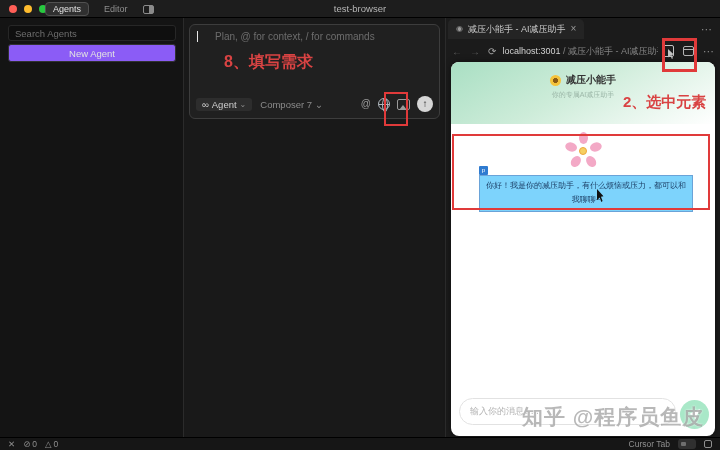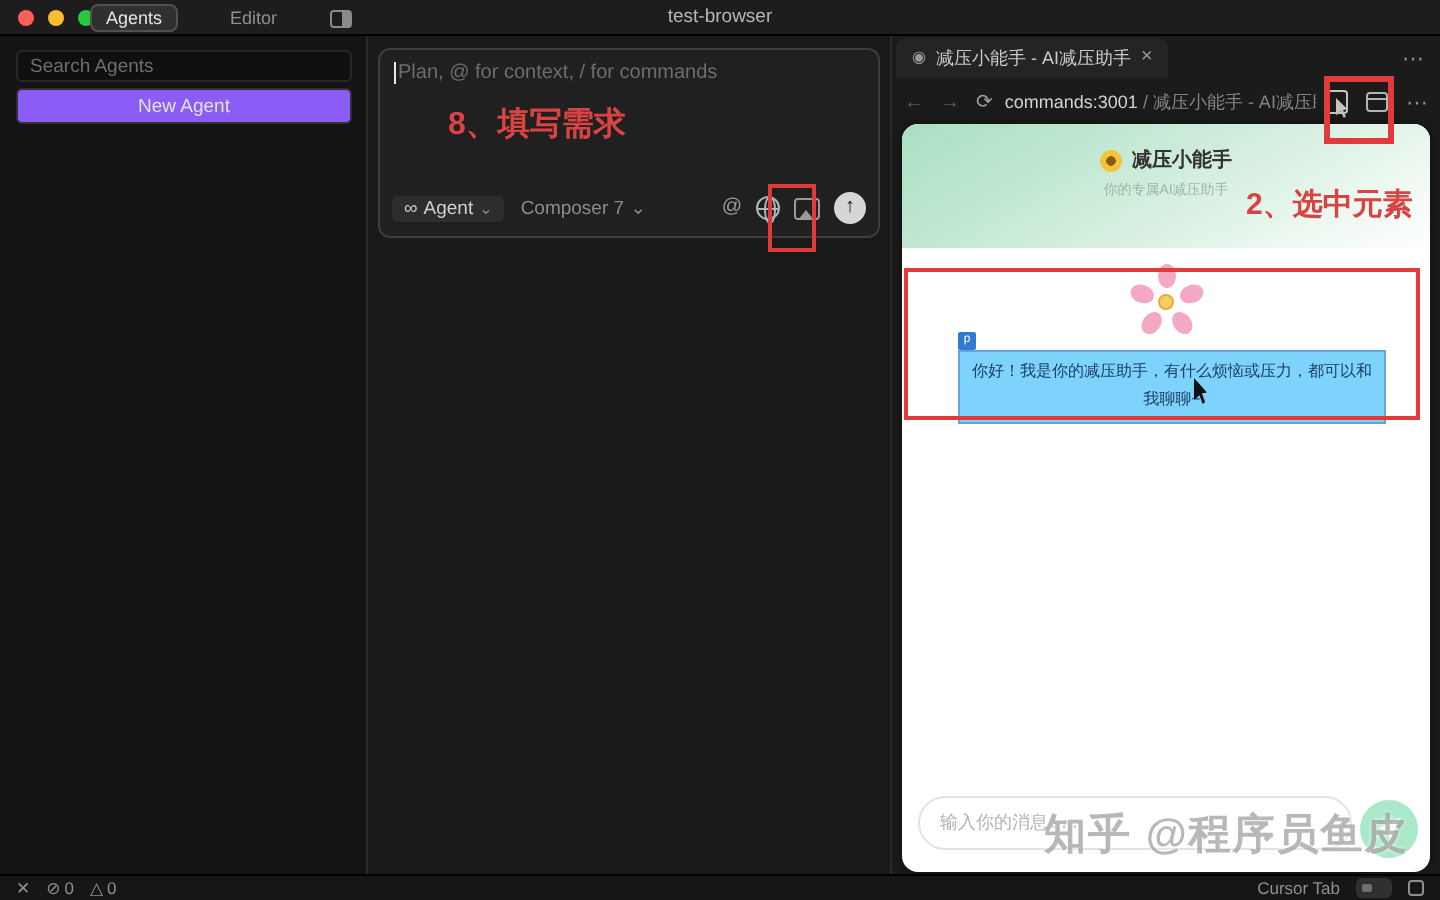--- a/index.html
+++ b/index.html
@@ -6,40 +6,40 @@
   html,body { width:720px; height:450px; }
   body { font-family:"Liberation Sans","DejaVu Sans",sans-serif; background:#000; }
   #app { position:relative; width:720px; height:450px; background:#191919; overflow:hidden; }
 
   
   .titlebar { position:absolute; left:0; top:0; width:720px; height:18px; background:#1d1d1d;
               border-bottom:1px solid #000; display:flex; align-items:center; }
   .lights { position:absolute; left:9px; top:5px; display:flex; gap:7px; }
   .light { width:8px; height:8px; border-radius:50%; }
   .light.red{ background:#ff5f57;} .light.yellow{ background:#febc2e;} .light.green{ background:#28c840;}
-  .tb-tabs { position:absolute; left:45px; top:0; height:18px; display:flex; align-items:center; gap:19px; }
+  .tb-tabs { position:absolute; left:45px; top:0; height:18px; display:flex; align-items:center; gap:8px; }
   .tb-tab { font-size:9px; color:#8f8f8f; padding:1px 7px; border-radius:4px; }
   .tb-tab.active { color:#e3e3e3; background:#303030; border:1px solid #515151; }
   .layout-icon { width:11px; height:9px; border:1px solid #8a8a8a; border-radius:2px; position:relative; }
   .layout-icon::after { content:""; position:absolute; right:0; top:0; width:4px; height:100%; background:#8a8a8a; }
   .tb-title { width:100%; text-align:center; font-size:9.5px; color:#b5b5b5; }
 
   
   .sidebar { position:absolute; left:0; top:18px; width:184px; height:419px; background:#141414; border-right:1px solid #2b2b2b; }
   .search-input { position:absolute; left:8px; top:7px; width:168px; height:16px; background:#0f0f0f;
                   border:1px solid #272727; border-radius:3px; color:#ddd; font-size:9.5px; padding:0 6px; outline:none; }
   .search-input::placeholder { color:#6e6e6e; }
   .new-agent-btn { position:absolute; left:8px; top:26px; width:168px; height:18px; background:#8b5cf6;
                    border:1px solid #313131; border-radius:3px; color:#e2e2e2; font-size:9.5px; cursor:pointer; }
 
   
   .mid { position:absolute; left:185px; top:18px; width:260px; height:419px; background:#191919; }
   .composer { position:absolute; left:4px; top:6px; width:251px; height:95px; background:#202020;
               border:1px solid #3d3d3d; border-radius:6px; }
-  .composer-ph { position:absolute; left:7px; top:6px; display:flex; align-items:center; gap:1px; }
+  .composer-ph { position:absolute; left:7px; top:6px; display:flex; align-items:center; gap:17px; }
   .caret { width:1px; height:11px; background:#e8e8e8; }
   .ph-text { font-size:10px; color:#6d6d6d; }
   .composer-bottom { position:absolute; left:6px; right:6px; bottom:6px; height:16px; display:flex; align-items:center; }
   .agent-pill { display:flex; align-items:center; gap:3px; background:#2d2d2d; border-radius:3px;
                 padding:1px 6px; font-size:9.5px; color:#cfcfcf; }
   .agent-pill .chev { font-size:8px; color:#8a8a8a; }
   .composer-sel { margin-left:8px; display:flex; align-items:center; gap:3px; font-size:9.5px; color:#8b8b8b; }
   .composer-icons { margin-left:auto; display:flex; align-items:center; gap:7px; }
   .at-icon { font-size:10px; color:#9a9a9a; line-height:1; }
   .globe-icon { width:12px; height:12px; border:1px solid #aeb6bd; border-radius:50%; position:relative; }
@@ -181,21 +181,21 @@
         <span class="btab-title">减压小能手 - AI减压助手</span>
         <span class="btab-close">×</span>
       </div>
       <span class="btab-more">⋯</span>
     </div>
     <div class="bnavbar">
       <span class="nav-arrow">←</span>
       <span class="nav-arrow">→</span>
       <span class="nav-reload">⟳</span>
       <span class="url">
-        <span class="host">commands:3001</span><span class="rest"> / 减压小能手 - AI减压助手</span>
+        <span class="host">localhost:3001</span><span class="rest"> / 减压小能手 - AI减压助手</span>
       </span>
       <span class="nav-right">
         <span class="selector-icon"></span>
         <span class="window-icon"></span>
         <span class="nav-more">⋯</span>
       </span>
     </div>
 
     <div class="card">
       <div class="page-header">

